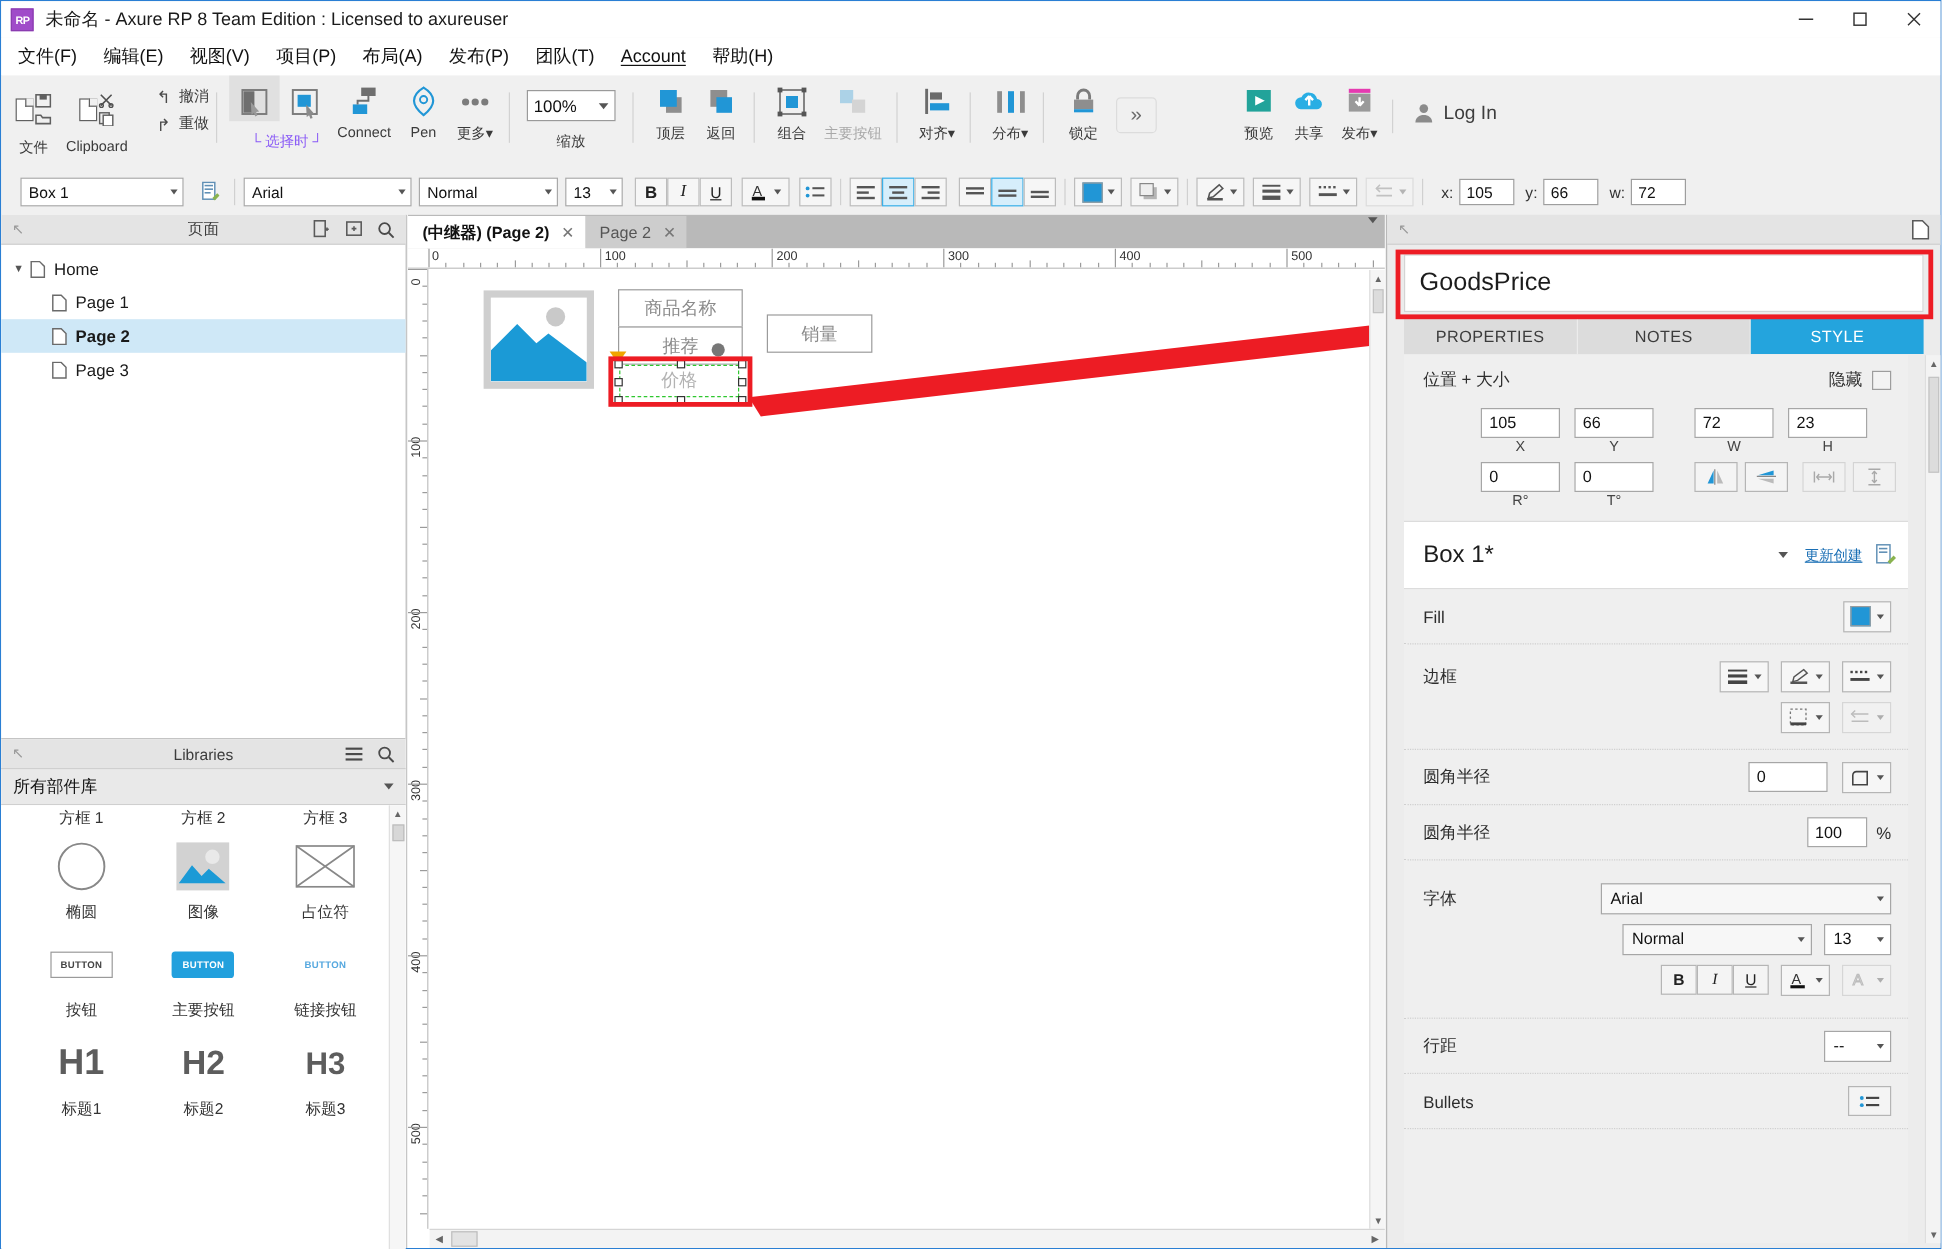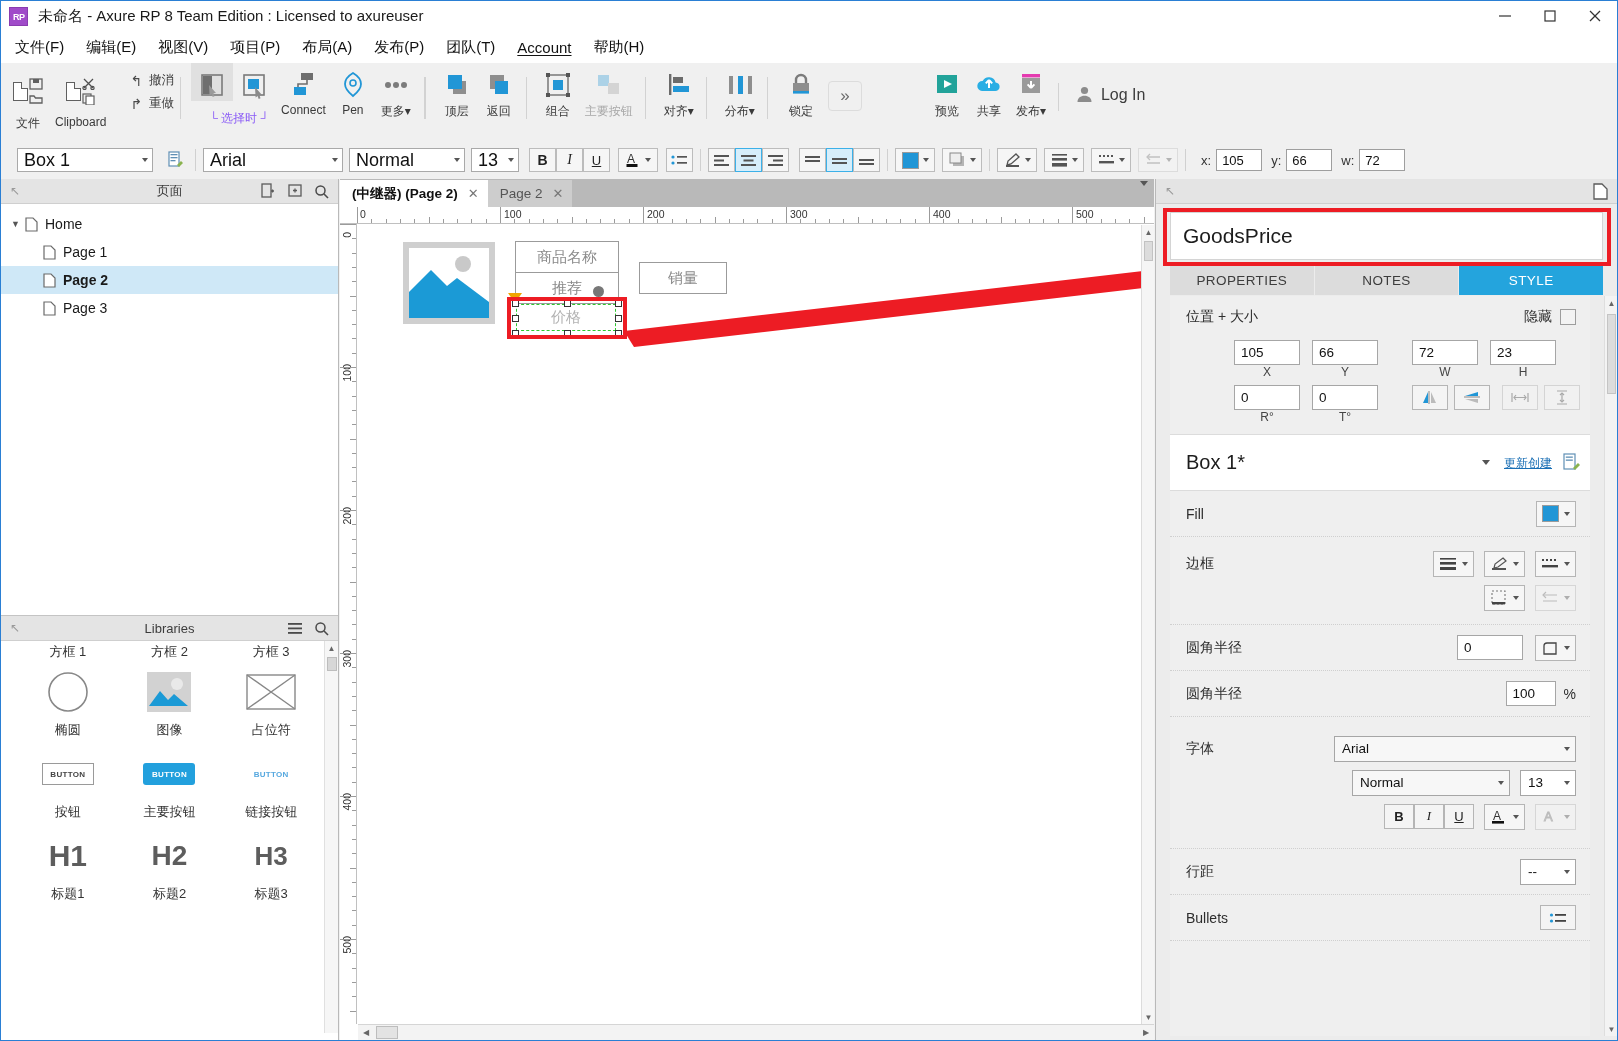--- a/index.html
+++ b/index.html
@@ -53,21 +53,21 @@
              display:flex; align-items:center; justify-content:space-between; padding:0 5px; font-size:14px; color:#111; }
   .caret { width:0; height:0; border-left:4px solid transparent; border-right:4px solid transparent; border-top:5px solid #555; }
   .caret.sm { border-left-width:3.5px; border-right-width:3.5px; border-top-width:4.5px; }
 
   .login { display:flex; align-items:center; gap:7px; margin-top:22px; margin-left:16px; font-size:16px; color:#3d3d3d; }
 
   
   .fmtbar { position:absolute; left:0; top:140px; width:1616px; height:38px; background:#f0f0f0;
             display:flex; align-items:center; padding-left:16px; gap:0; }
   .fsel { height:24px; border:1px solid #a9a9a9; background:#fff; display:flex; align-items:center;
-          justify-content:space-between; padding:0 4px 0 6px; font-size:18px; color:#111; }
+          justify-content:space-between; padding:0 4px 0 6px; font-size:13px; color:#111; }
   .fgrp { display:flex; align-items:center; gap:0; }
   .fbtn { width:27px; height:24px; border:1px solid transparent; display:flex; align-items:center; justify-content:center; background:transparent; }
   .fbtn.boxed { border:1px solid #bcbcbc; background:#f6f6f6; }
   .fbtn.active { border:1px solid #3bb0e8; background:#d6eefb; }
   .fbtn.wide { width:40px; }
   .fbtn.disabled { opacity:0.38; }
   .fsep { width:1px; height:22px; background:#d0d0d0; margin:0 7px; }
   .xy { display:flex; align-items:center; gap:5px; margin-left:8px; font-size:13px; color:#333; }
   .xybox { width:46px; height:22px; border:1px solid #9e9e9e; background:#fff; font-size:13px; color:#111;
            display:flex; align-items:center; padding-left:5px; }
@@ -305,20 +305,27 @@
         <svg width="32" height="28" viewBox="0 0 32 28">
           <circle cx="8" cy="14" r="3" fill="#7c7c7c"></circle>
             <circle cx="16" cy="14" r="3" fill="#7c7c7c"></circle>
             <circle cx="24" cy="14" r="3" fill="#7c7c7c"></circle>
         </svg>
         <div class="lbl">更多▾</div>
       </div>
     </div>
     <div class="tsep"></div>
 
+    <div class="tgroup" style="flex-direction:column;align-items:center;padding:0 14px">
+      <div class="zoomsel">
+        <span>100%</span>
+        <span class="caret"></span>
+      </div>
+      <div class="lbl" style="font-size:12px;color:#3a3a3a;margin-top:9px">缩放</div>
+    </div>
     <div class="tsep"></div>
 
     <div class="tgroup" style="padding-left:10px">
       <div class="tbtn">
         <svg width="28" height="28" viewBox="0 0 28 28">
           <rect x="10" y="10" width="13" height="13" fill="#8e8e8e"></rect>
             <rect x="5" y="4" width="14" height="14" fill="#2196d6"></rect>
         </svg>
         <div class="lbl">顶层</div>
       </div>
@@ -650,20 +657,24 @@
             <svg width="16" height="13" viewBox="0 0 16 13">
                 <rect x="1" y="1" width="14" height="1.8" fill="#4a4a4a"></rect>
                 <rect x="1" y="5.5" width="14" height="1.8" fill="#4a4a4a"></rect>
                 <rect x="1" y="10" width="14" height="1.8" fill="#4a4a4a"></rect>
               </svg>
             <svg width="15" height="15" viewBox="0 0 15 15">
                 <circle cx="6.5" cy="6.5" r="4.5" fill="none" stroke="#4a4a4a" stroke-width="1.5"></circle>
                 <path d="M10 10l4 4" stroke="#4a4a4a" stroke-width="1.6"></path>
               </svg>
           </span>
+        </div>
+        <div class="libsel">
+          <span>所有部件库</span>
+          <span class="caret"></span>
         </div>
         <div class="libgrid">
           <div class="libinner">
 
             <div class="libcell" style="height:26px;justify-content:flex-start">
               <div class="cap" style="margin-top:0">方框 1</div>
             </div>
             <div class="libcell" style="height:26px;justify-content:flex-start">
               <div class="cap" style="margin-top:0">方框 2</div>
             </div>

